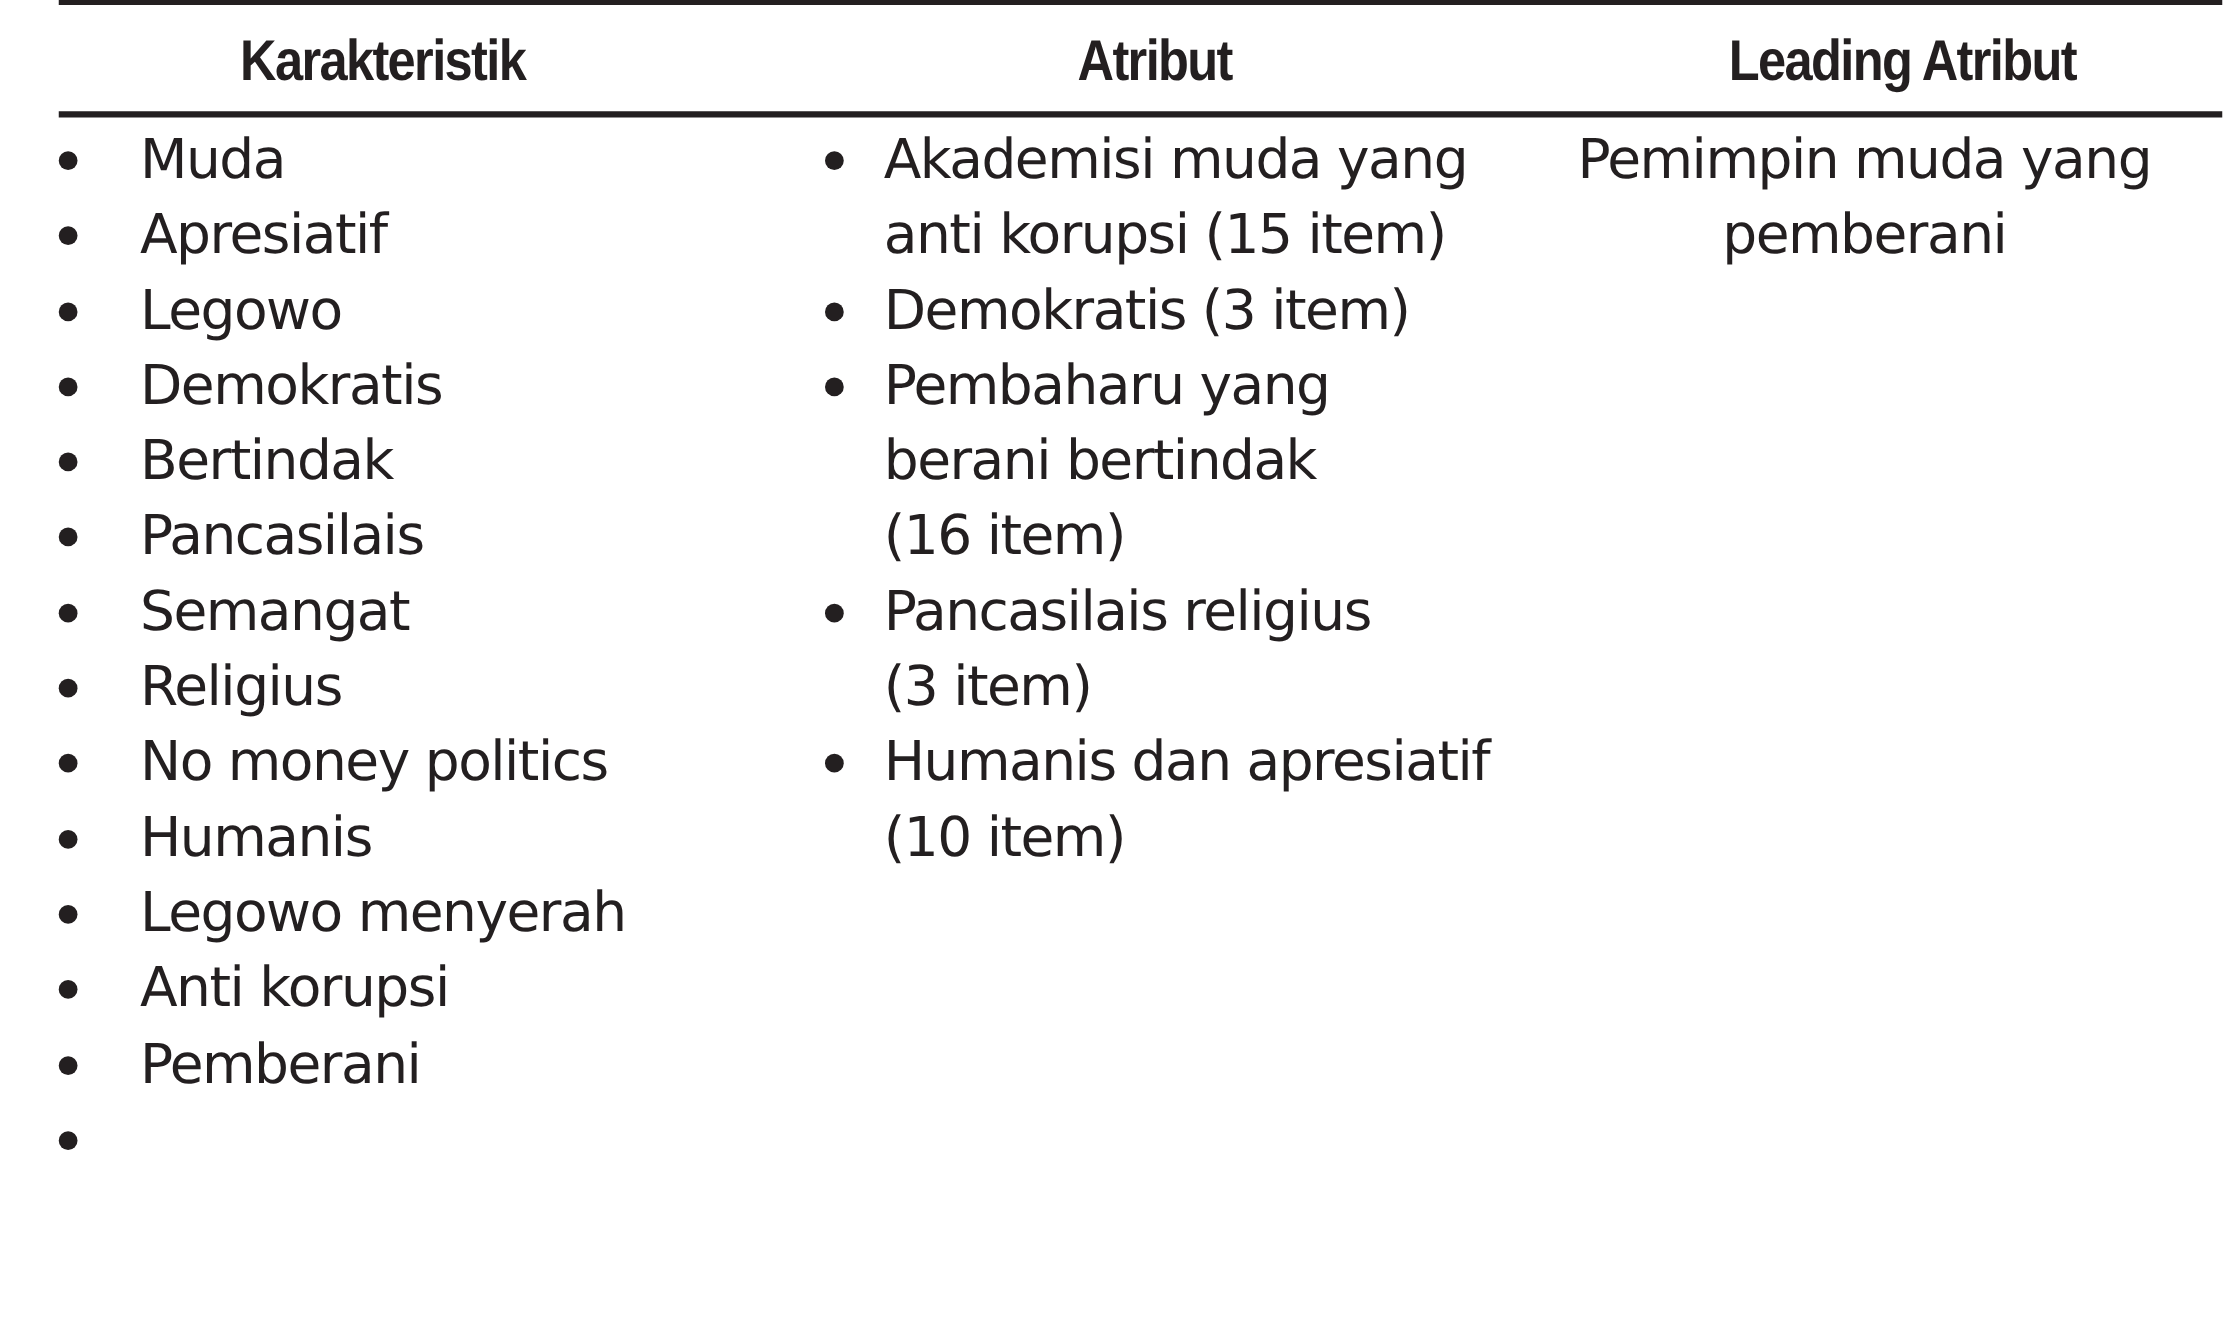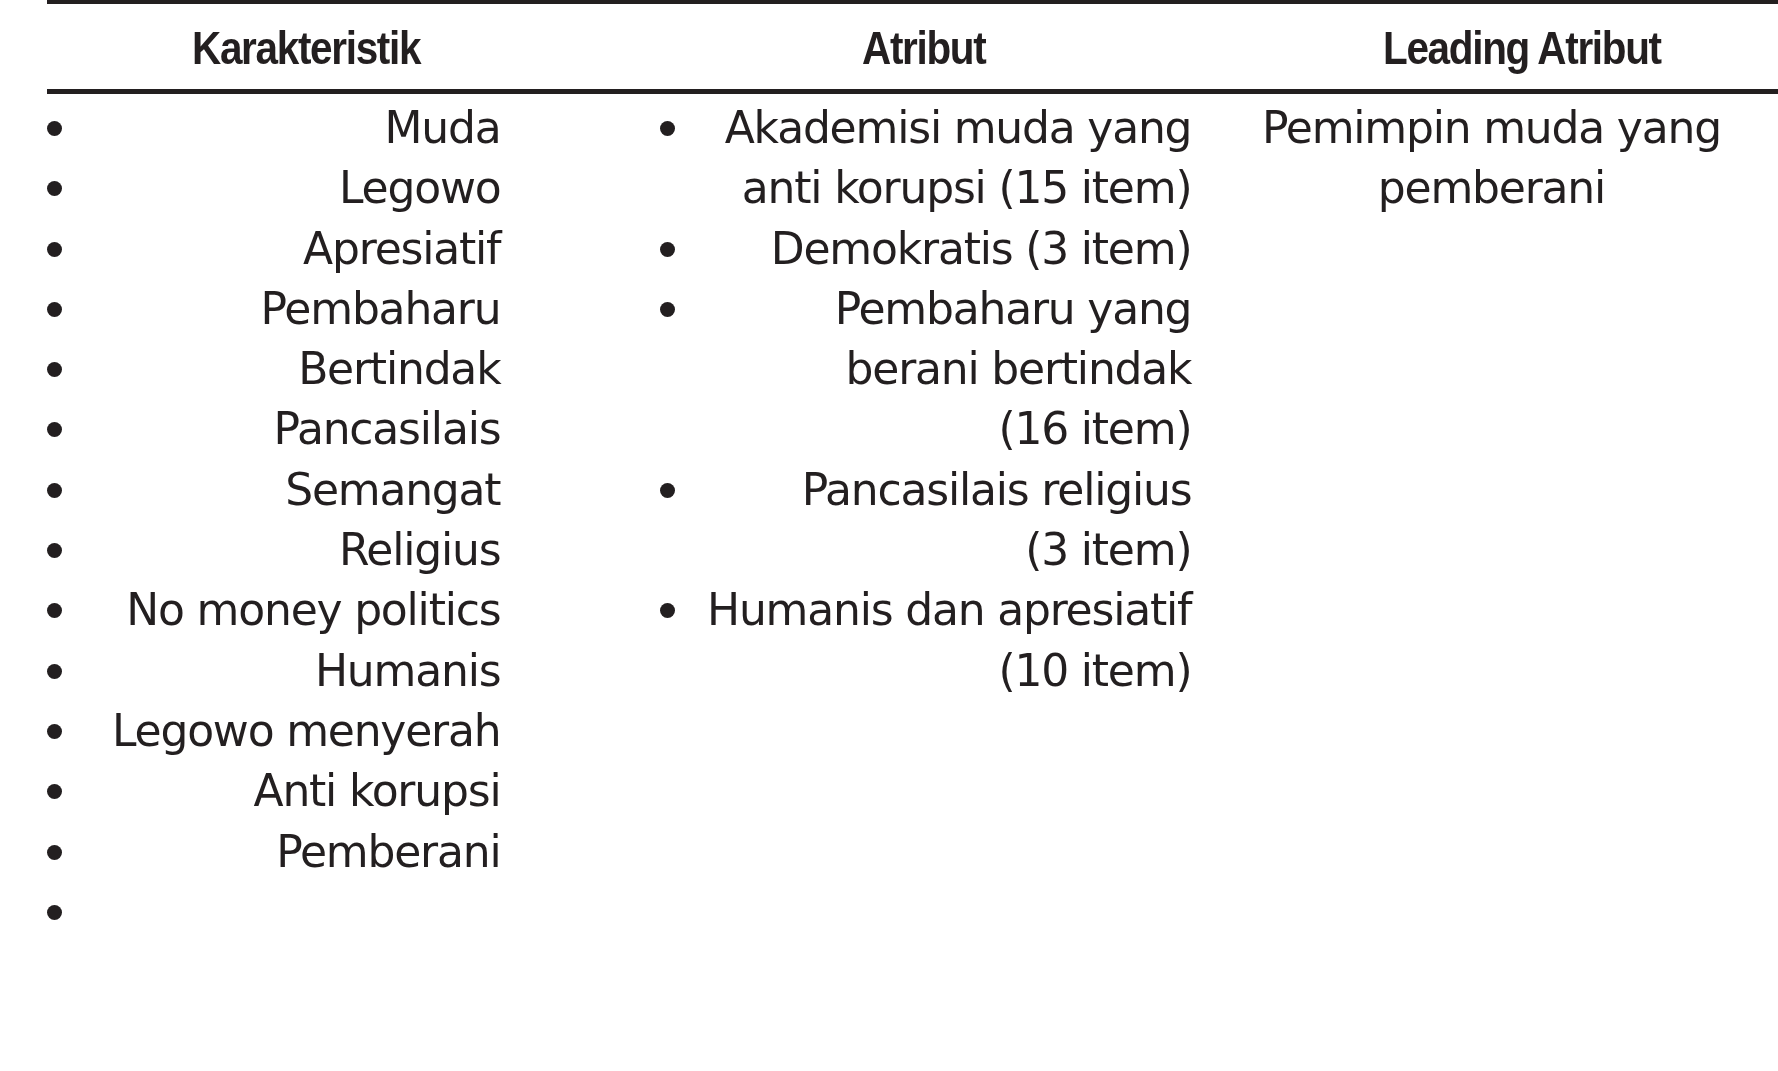--- a/index.html
+++ b/index.html
@@ -55,21 +55,20 @@
       list-style: none;
       font-family: "DejaVu Sans", sans-serif;
       font-size: 44px;
       line-height: 60.3px;
       letter-spacing: -1.2px;
       font-weight: normal;
     }
     .col li {
       position: relative;
       white-space: nowrap;
-      text-align: right;
     }
     .col .bullet {
       position: absolute;
       width: 15px;
       height: 15px;
       border-radius: 50%;
       background: #231f20;
       top: 23px;
     }
     .col-karakteristik {
@@ -109,23 +108,23 @@
   <div class="rule-top"></div>
 
   <div class="th th-karakteristik">Karakteristik</div>
   <div class="th th-atribut">Atribut</div>
   <div class="th th-leading">Leading Atribut</div>
 
   <div class="rule-header"></div>
 
   <ul class="col col-karakteristik">
     <li><span class="bullet"></span><span>Muda</span></li>
+    <li><span class="bullet"></span><span>Apresiatif</span></li>
     <li><span class="bullet"></span><span>Legowo</span></li>
-    <li><span class="bullet"></span><span>Apresiatif</span></li>
-    <li><span class="bullet"></span><span>Pembaharu</span></li>
+    <li><span class="bullet"></span><span>Demokratis</span></li>
     <li><span class="bullet"></span><span>Bertindak</span></li>
     <li><span class="bullet"></span><span>Pancasilais</span></li>
     <li><span class="bullet"></span><span>Semangat</span></li>
     <li><span class="bullet"></span><span>Religius</span></li>
     <li><span class="bullet"></span><span>No money politics</span></li>
     <li><span class="bullet"></span><span>Humanis</span></li>
     <li><span class="bullet"></span><span>Legowo menyerah</span></li>
     <li><span class="bullet"></span><span>Anti korupsi</span></li>
     <li><span class="bullet"></span><span>Pemberani</span></li>
     <li><span class="bullet"></span></li>

